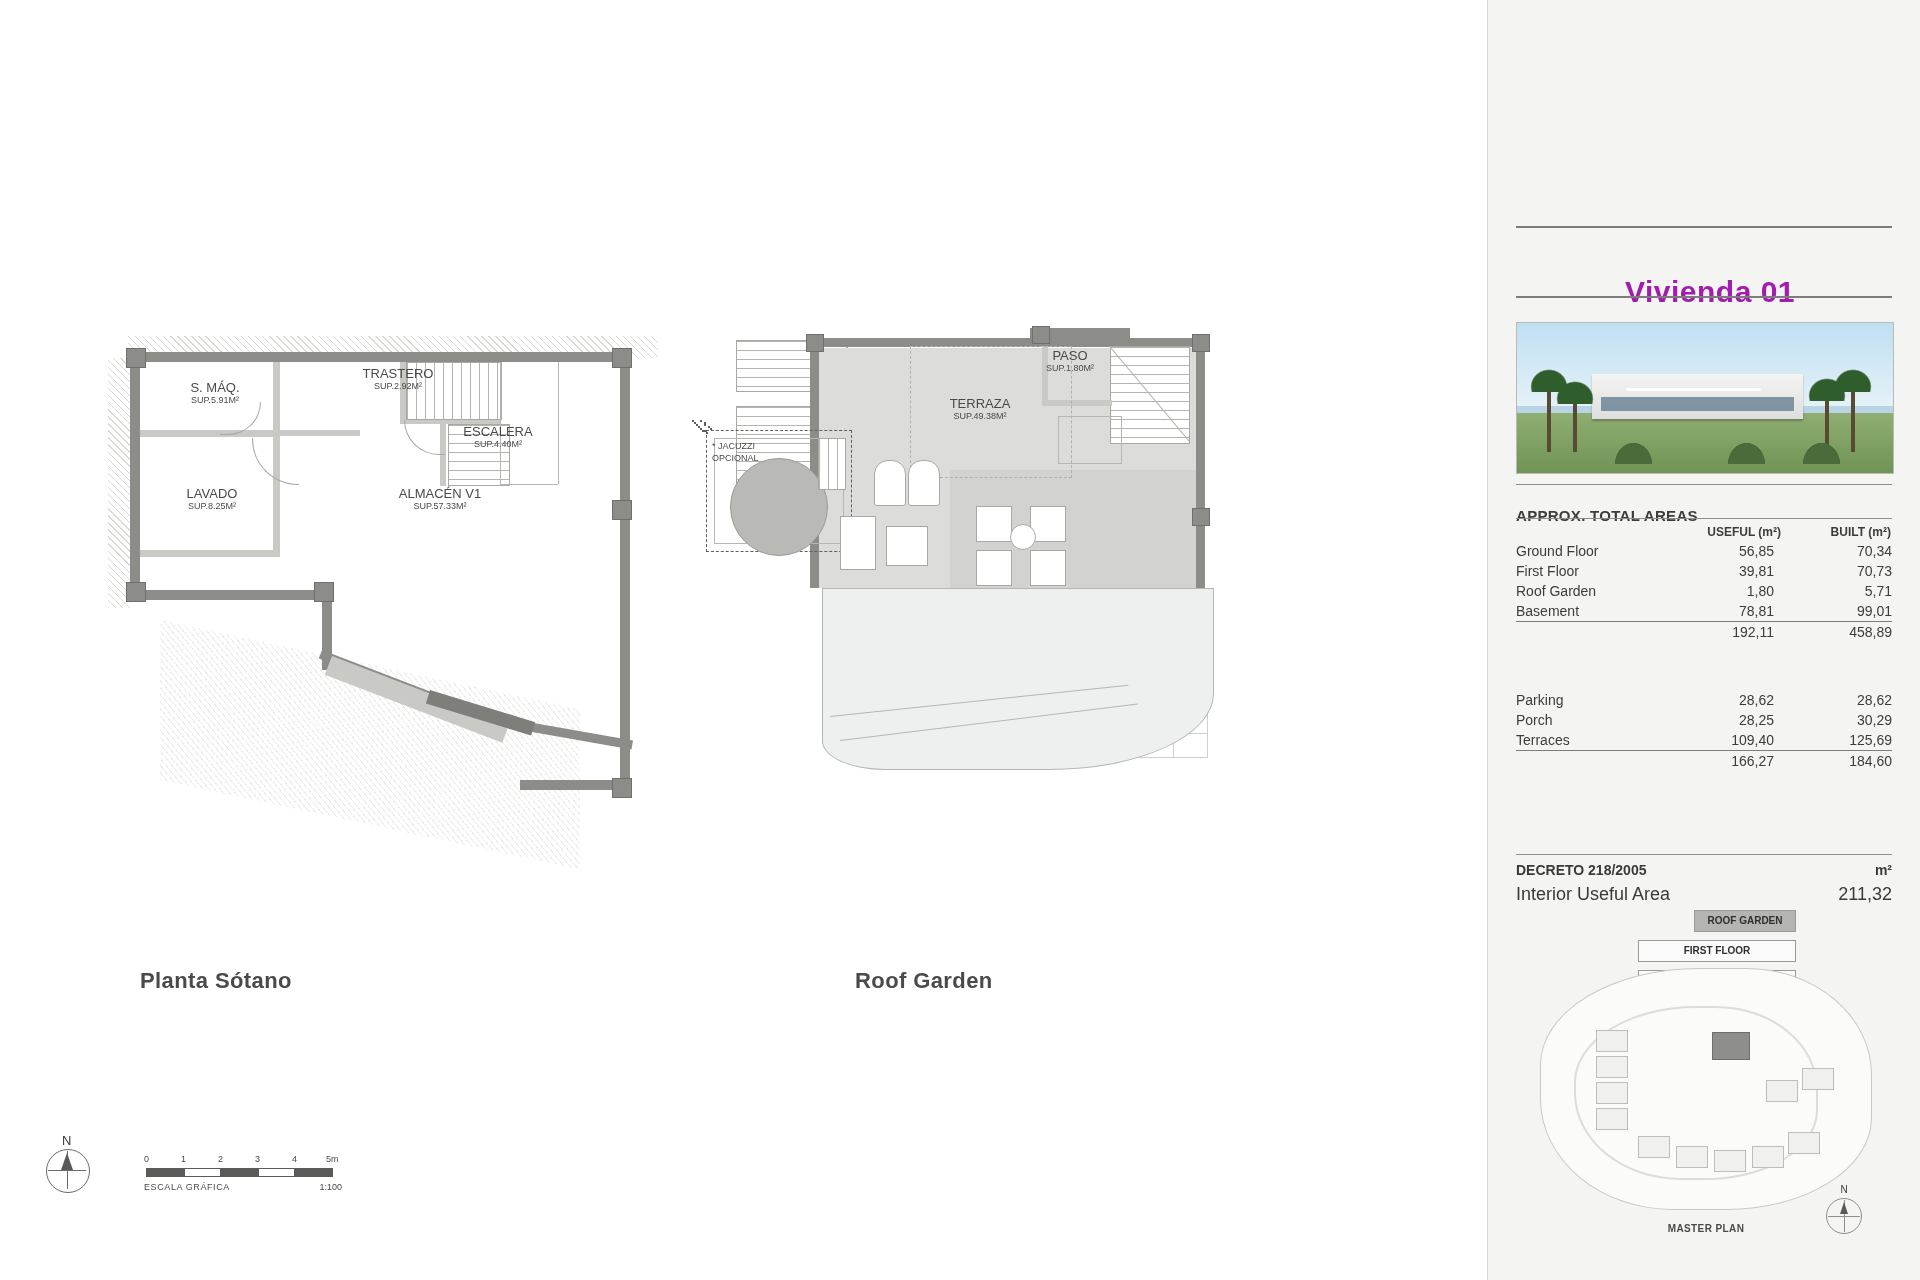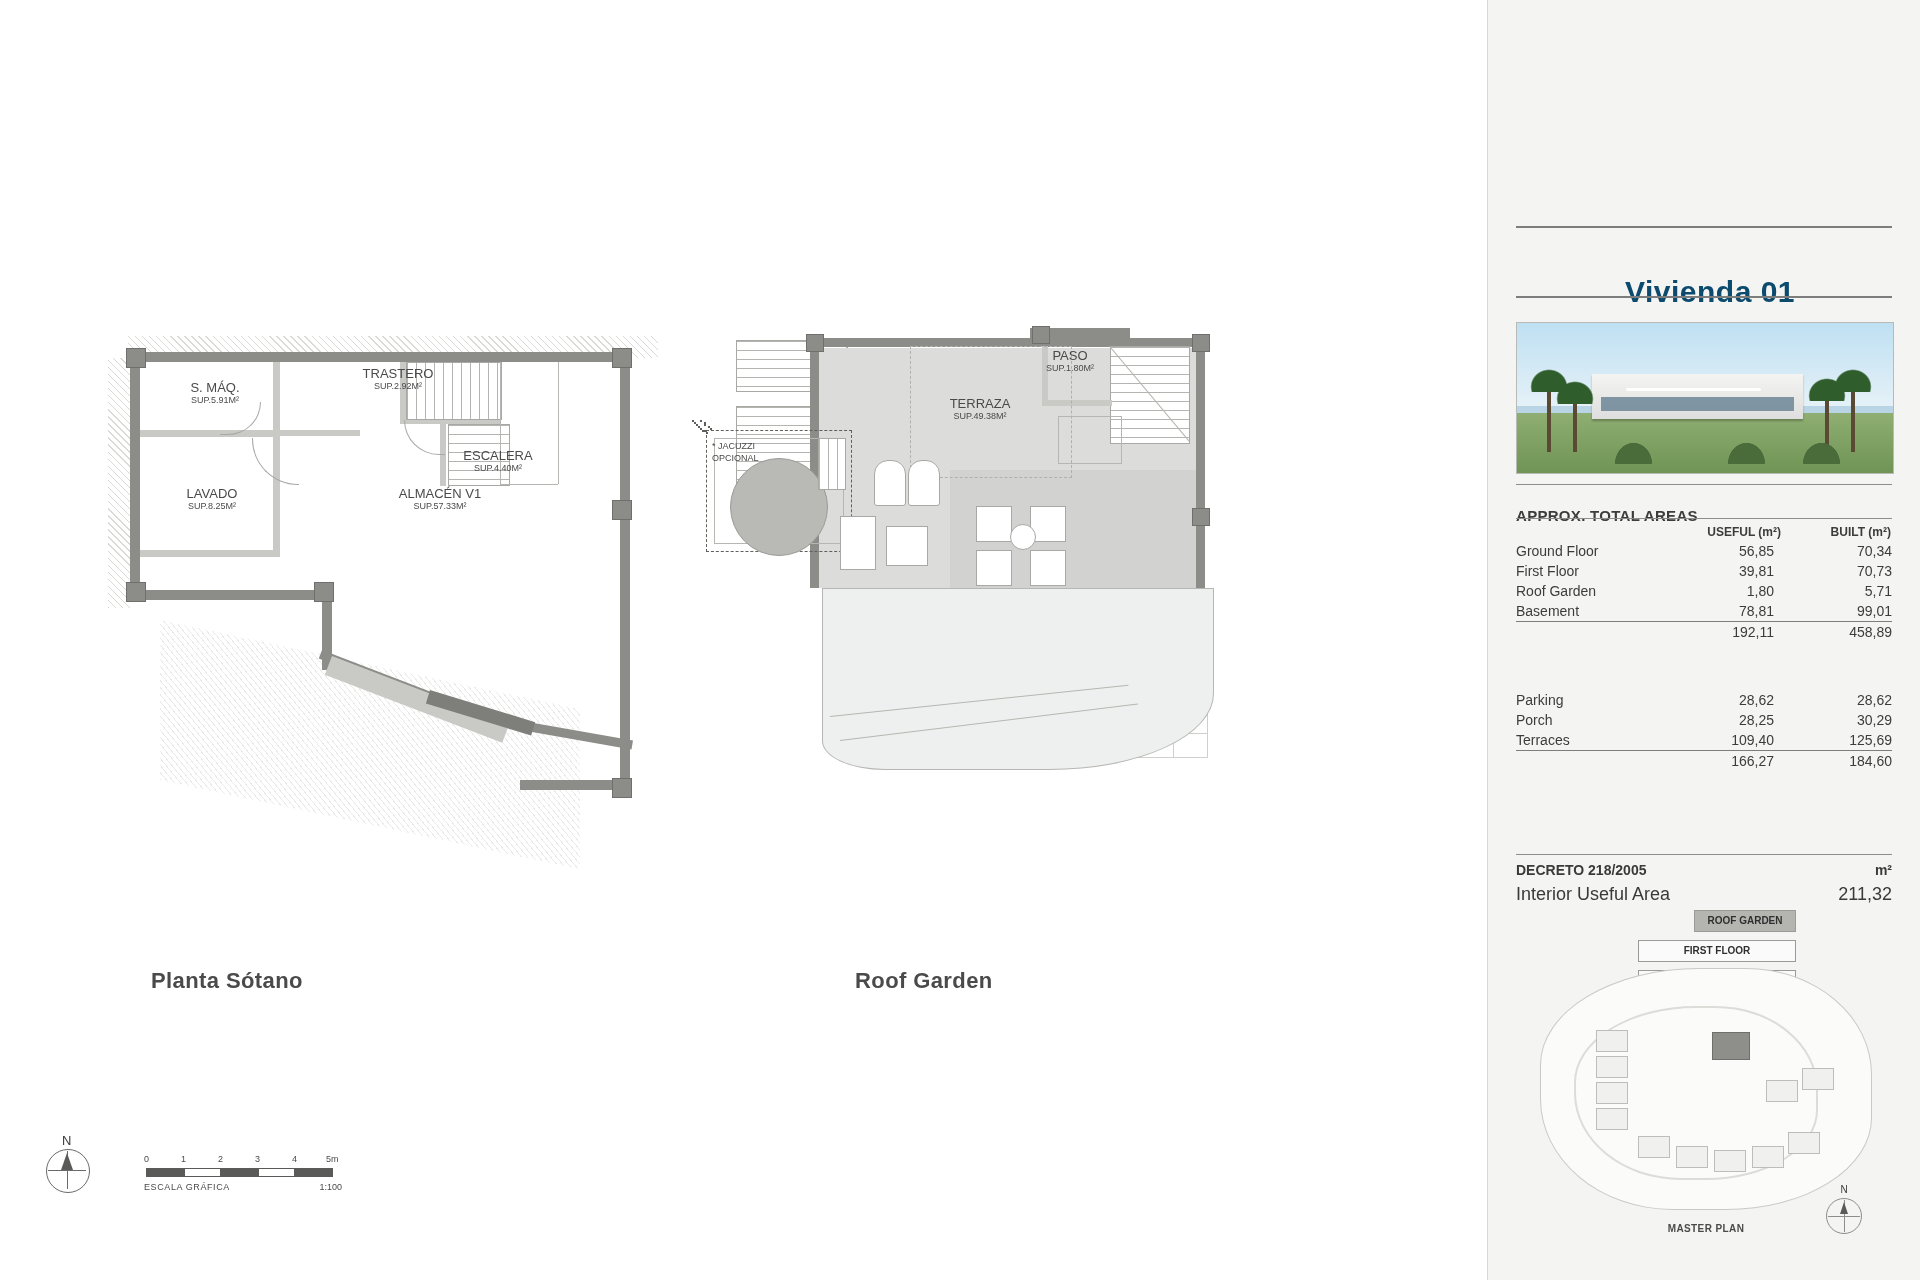--- a/index.html
+++ b/index.html
@@ -15,21 +15,21 @@
 
   
   .rail{
     position:absolute;top:0;right:0;width:432px;height:1280px;
     background:#f4f4f2;border-left:1px solid #d8d8d4;
   }
   .rail-inner{position:absolute;left:28px;right:28px;top:0;bottom:0;}
 
   .villa-title{
     position:absolute;top:255px;left:12px;right:0;
-    text-align:center;font-size:30px;font-weight:bold;color:#0c4a6e;
+    text-align:center;font-size:30px;font-weight:bold;color:#a21caf;
     letter-spacing:.5px;
   }
   .title-rule{position:absolute;left:0;right:0;top:296px;height:2px;background:#7d7d7d;}
   .title-rule2{position:absolute;left:0;right:0;top:226px;height:2px;background:#7d7d7d;}
 
   
   .render{
     position:absolute;left:0;top:322px;width:376px;height:150px;
     border:1px solid #b9b9b5;overflow:hidden;background:#9ec9e8;
   }
@@ -114,21 +114,21 @@
   .mp-north .ew{position:absolute;top:50%;left:2px;width:32px;height:1px;background:#8d8d8a;}
   .mp-north .nl{position:absolute;left:50%;top:-14px;transform:translateX(-50%);font-size:10px;}
   .mp-north .tri{position:absolute;left:50%;top:4px;transform:translateX(-50%);
       width:0;height:0;border-left:4px solid transparent;border-right:4px solid transparent;
       border-bottom:12px solid #5a5a58;}
 
   
   .sheet-title{
     position:absolute;font-size:22px;font-weight:bold;color:#4a4a4a;letter-spacing:.4px;
   }
-  #t-basement{left:140px;top:950px;margin-left:11px;}
+  #t-basement{left:140px;top:950px;}
   #t-roof{left:855px;top:950px;}
 
   .plan{position:absolute;}
   .wall{position:absolute;background:#8c8c89;}
   .wall-l{position:absolute;background:#c9c9c5;}
   .thin{position:absolute;background:#b6b6b2;}
   .room-lbl{
     position:absolute;text-align:center;font-size:10px;color:#4a4a4a;line-height:12px;
     white-space:nowrap;
   }
@@ -234,21 +234,21 @@
     <div style="position:absolute;left:304px;top:100px;width:40px;height:34px;border-left:1px solid #a8a8a4;border-bottom:1px solid #a8a8a4;border-radius:0 0 0 40px;"></div>
 
     <div class="room-lbl" style="left:60px;top:62px;width:110px;">
       <div class="n">S. MÁQ.</div>
       <div class="s">SUP.5.91M²</div>
     </div>
     <div class="room-lbl" style="left:238px;top:48px;width:120px;">
       <div class="n">TRASTERO</div>
       <div class="s">SUP.2.92M²</div>
     </div>
-    <div class="room-lbl" style="left:338px;top:106px;width:120px;margin-top:24px;">
+    <div class="room-lbl" style="left:338px;top:106px;width:120px;">
       <div class="n">ESCALERA</div>
       <div class="s">SUP.4.40M²</div>
     </div>
     <div class="room-lbl" style="left:52px;top:168px;width:120px;">
       <div class="n">LAVADO</div>
       <div class="s">SUP.8.25M²</div>
     </div>
     <div class="room-lbl" style="left:260px;top:168px;width:160px;">
       <div class="n">ALMACÉN V1</div>
       <div class="s">SUP.57.33M²</div>

